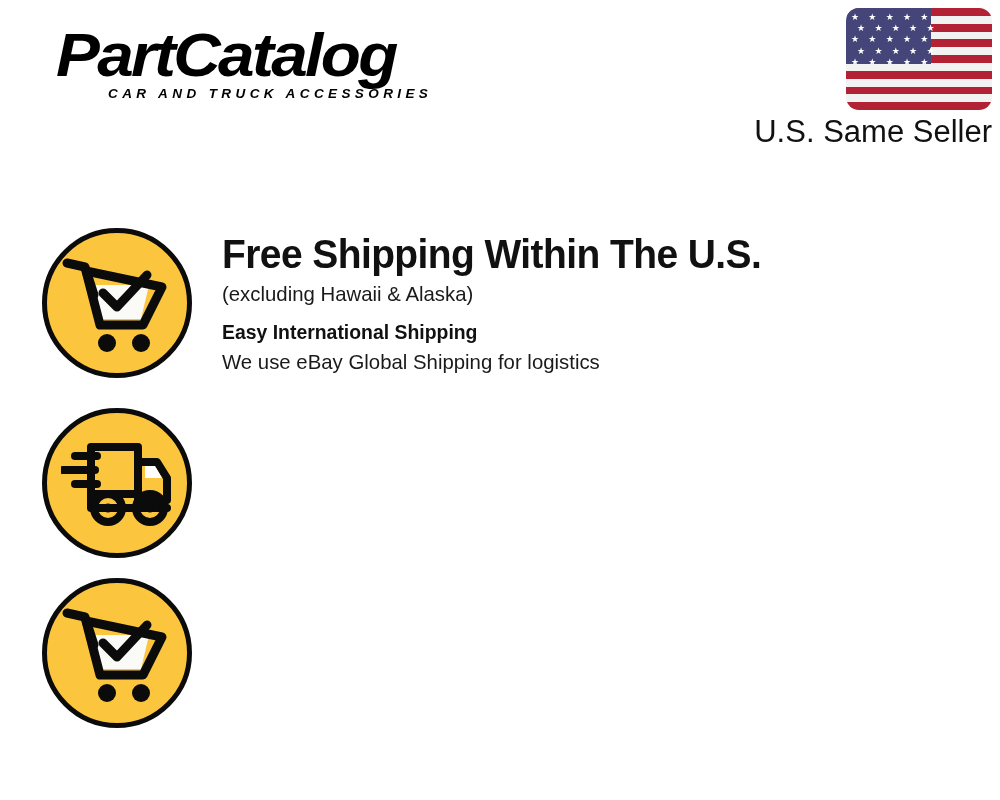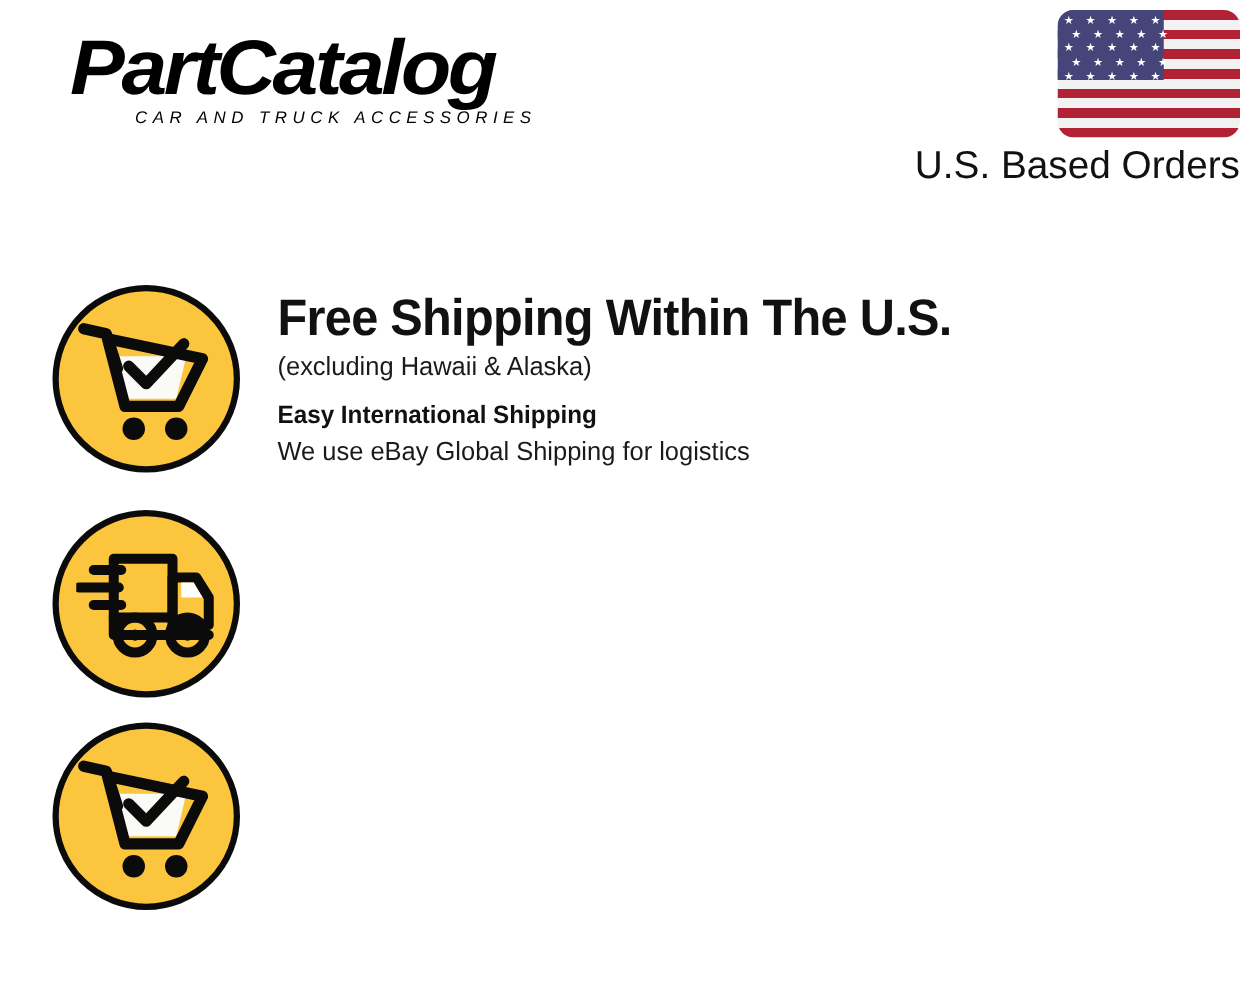--- a/index.html
+++ b/index.html
@@ -40,21 +40,21 @@
     font-size: 62px;
     letter-spacing: -2.5px;
     line-height: 66px;
     color: #000000;
     transform: scaleX(1.06);
     transform-origin: left center;
     white-space: nowrap;
   }
   .brand-tagline {
     font-family: "Liberation Sans", sans-serif;
-    font-weight: normal;
+    font-weight: bold;
     font-style: italic;
     font-size: 13.5px;
     letter-spacing: 4.4px;
     color: #000000;
     white-space: nowrap;
     margin-top: -2px;
     margin-left: 52px;
   }
 
   .seller-badge {
@@ -210,21 +210,21 @@
   <div class="seller-badge">
     <div class="flag">
       <div class="stripes"></div>
       <div class="canton"></div>
       <div class="stars">★ ★ ★ ★ ★
  ★ ★ ★ ★ ★
 ★ ★ ★ ★ ★
  ★ ★ ★ ★ ★
 ★ ★ ★ ★ ★</div>
     </div>
-    <div class="seller-label">U.S. Based Orders</div>
+    <div class="seller-label">U.S. Same Seller</div>
   </div>
 
 </div>
 
 <div class="features">
 
   <div class="feature-row row-1">
     <div class="icon-badge">
       <svg width="112" height="104" viewBox="0 0 112 104" aria-hidden="true">
 

